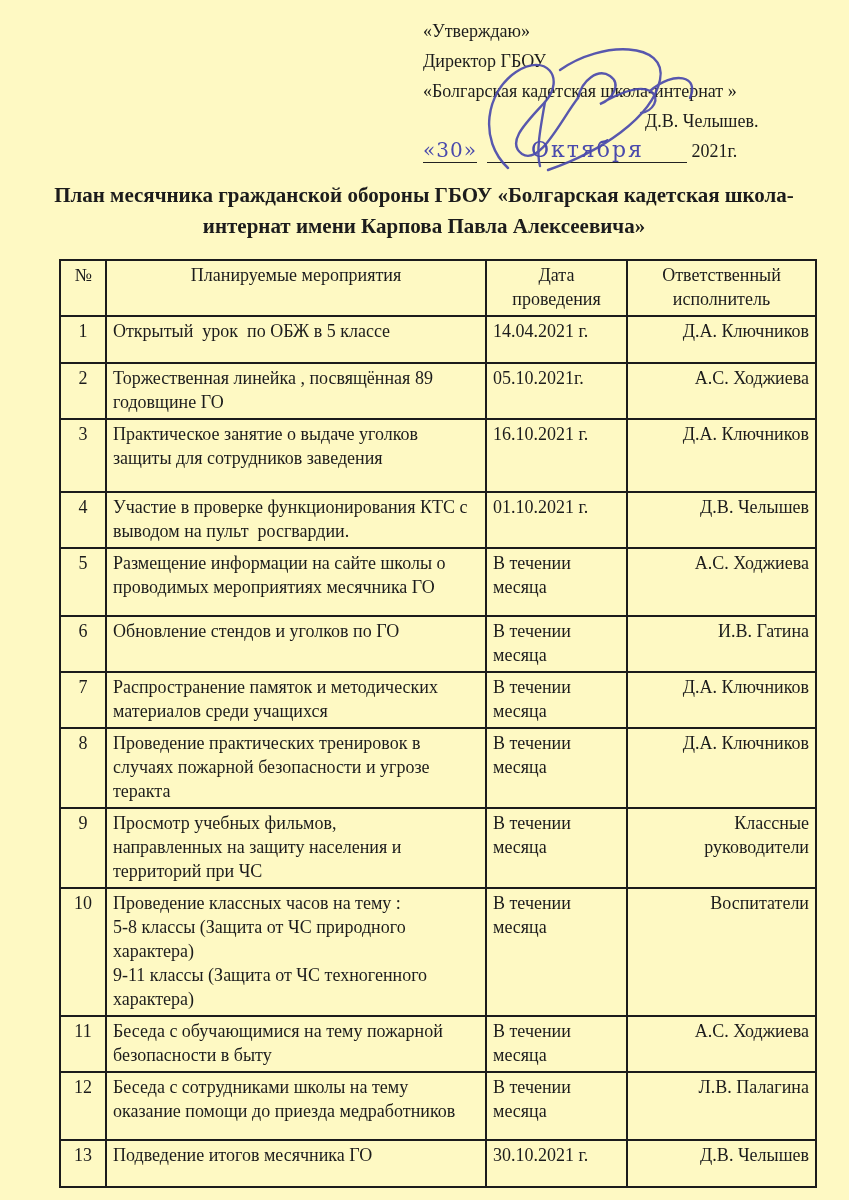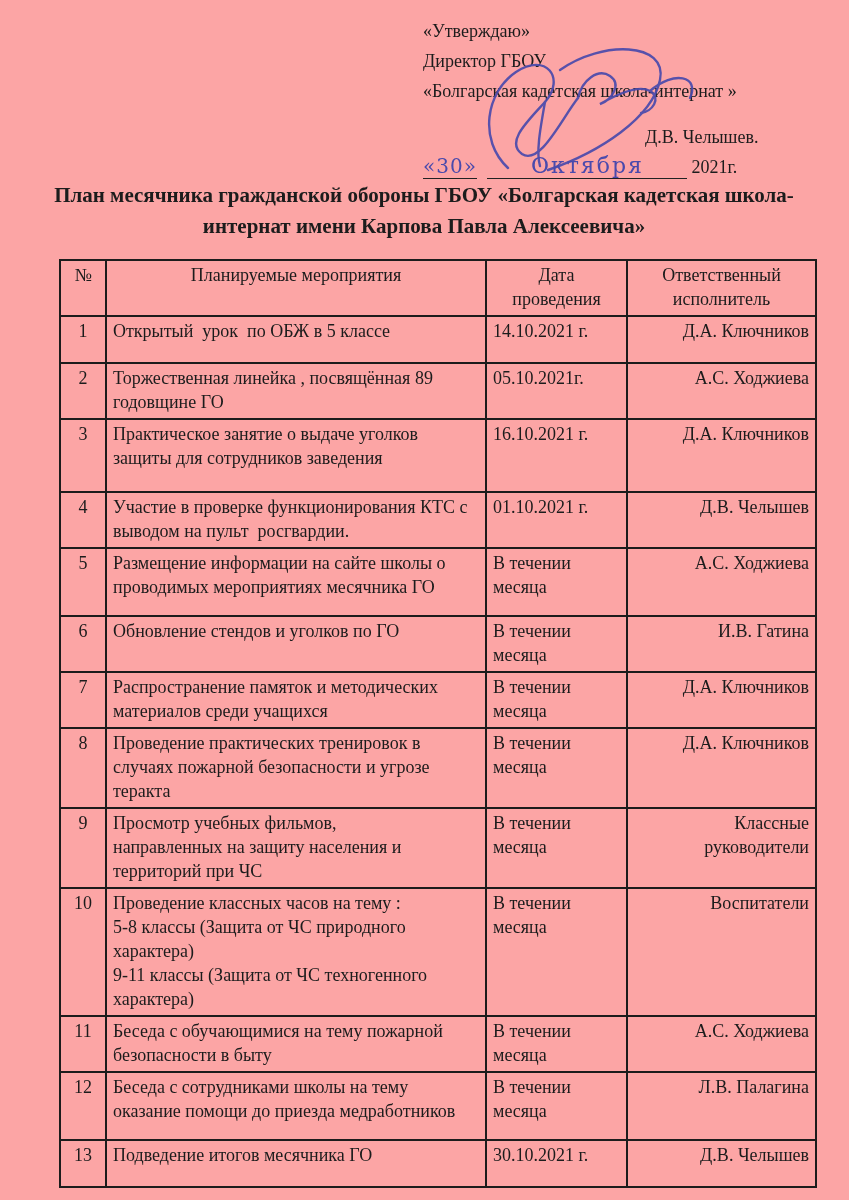--- a/index.html
+++ b/index.html
@@ -1,31 +1,31 @@
 <!DOCTYPE html>
 <html lang="ru"><head>
 <meta charset="utf-8">
 <style>
   html,body{margin:0;padding:0;background:#e8e8e8;}
   .page{
     position:relative;
     width:849px;height:1200px;
-    background:#fca5a5;
+    background:#fef9c3;
     font-family:"Liberation Serif","DejaVu Serif",serif;
     color:#1c1c1c;
     overflow:hidden;
   }
   
   .approval{
     position:absolute;left:423px;top:16px;
     font-size:18px;line-height:30px;
     white-space:nowrap;
   }
   .approval .line{display:block;}
-  .approval .director-line{margin-left:222px;margin-top:16px;}
+  .approval .director-line{margin-left:222px;}
   .dateline{margin-top:0;}
   .hand{
     font-family:"DejaVu Serif",serif;
     font-size:20px;
     letter-spacing:1px;
   }
   .u-short{
     display:inline-block;min-width:34px;text-align:center;
     border-bottom:1.6px solid #222;line-height:24px;
   }
@@ -104,21 +104,21 @@
         <th class="h-cell">№</th>
         <th class="h-cell">Планируемые мероприятия</th>
         <th class="h-cell">Дата проведения</th>
         <th class="h-cell">Ответственный исполнитель</th>
       </tr>
     </thead>
     <tbody>
     <tr style="height: 47px;">
       <td class="num-cell">1</td>
       <td class="act-cell">Открытый  урок  по ОБЖ в 5 классе</td>
-      <td class="date-cell">14.10.2021 г.</td>
+      <td class="date-cell">14.04.2021 г.</td>
       <td class="resp-cell">Д.А. Ключников</td>
     </tr>
 
     <tr style="height: 45px;">
       <td class="num-cell">2</td>
       <td class="act-cell">Торжественная линейка , посвящённая 89 годовщине ГО</td>
       <td class="date-cell">05.10.2021г.</td>
       <td class="resp-cell">А.С. Ходжиева</td>
     </tr>
 

